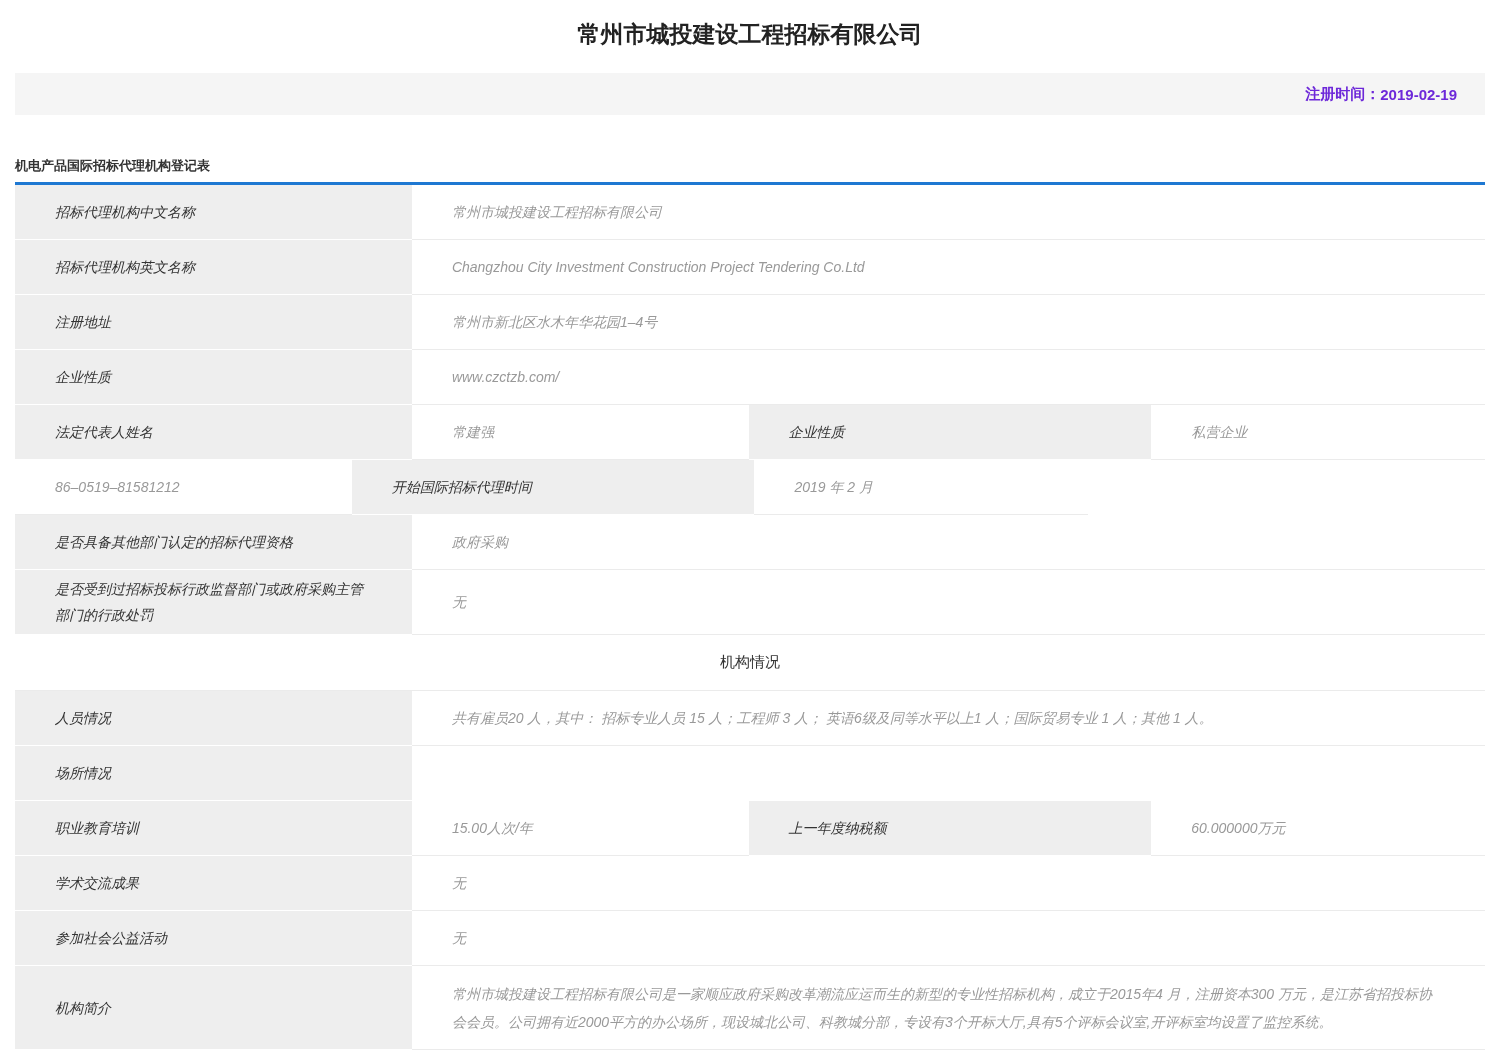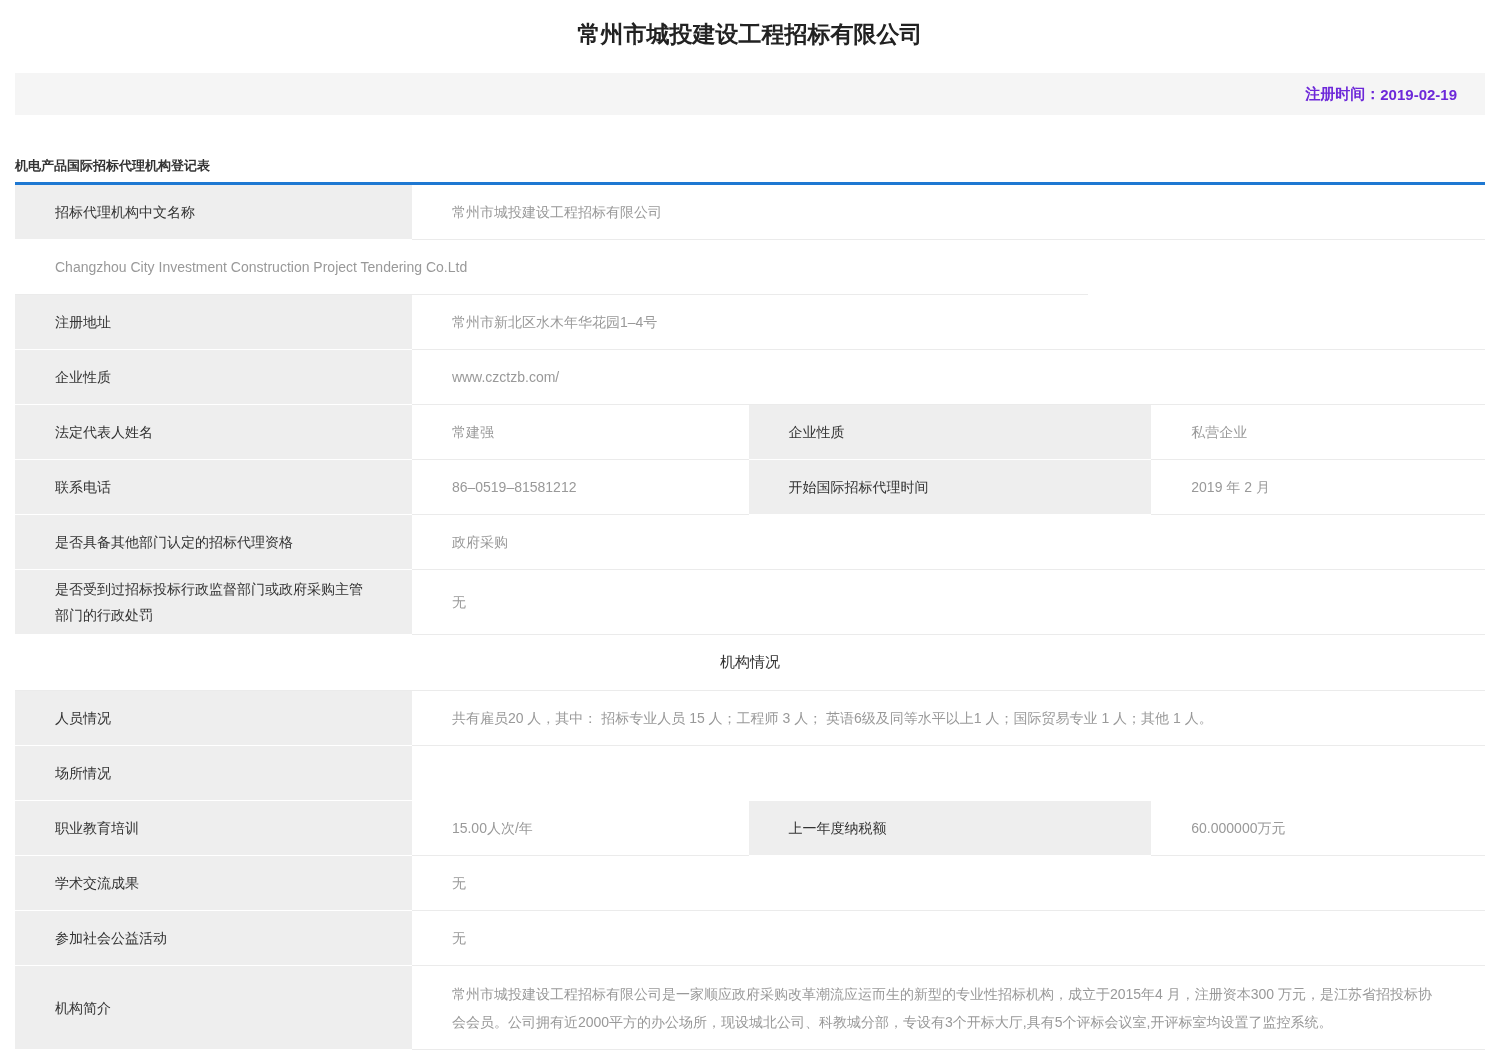--- a/index.html
+++ b/index.html
@@ -45,20 +45,21 @@
     border-top: 3px solid var(--accent-blue, #1e78d2);
   }
   .row { display: flex; min-height: 55px; }
   .cell {
     box-sizing: border-box;
     display: flex;
     align-items: center;
     padding: 6px 40px;
     font-size: 14px;
     line-height: 26px;
+    font-style: italic;
   }
   .cell.lab {
     background: var(--label-bg, #eeeeee);
     color: #333333;
     border-bottom: 1px solid #ffffff;
   }
   .cell.val {
     background: #ffffff;
     color: var(--value-text, #999999);
     border-bottom: 1px solid #ebebeb;
@@ -99,20 +100,21 @@
   <div class="section-title">机电产品国际招标代理机构登记表</div>
 
   <div class="reg-table">
 
     <div class="row">
       <div class="cell lab w-c1">招标代理机构中文名称</div>
       <div class="cell val w-rest">常州市城投建设工程招标有限公司</div>
     </div>
 
     <div class="row">
+      <div class="cell lab w-c1">招标代理机构英文名称</div>
       <div class="cell val w-rest">Changzhou City Investment Construction Project Tendering Co.Ltd</div>
     </div>
 
     <div class="row">
       <div class="cell lab w-c1">注册地址</div>
       <div class="cell val w-rest">常州市新北区水木年华花园1–4号</div>
     </div>
 
     <div class="row">
       <div class="cell lab w-c1">企业性质</div>
@@ -120,21 +122,20 @@
     </div>
 
     <div class="row">
       <div class="cell lab w-c1">法定代表人姓名</div>
       <div class="cell val w-c2">常建强</div>
       <div class="cell lab w-c3">企业性质</div>
       <div class="cell val w-c4">私营企业</div>
     </div>
 
     <div class="row">
-      <div class="cell lab w-c1">联系电话</div>
       <div class="cell val w-c2">86–0519–81581212</div>
       <div class="cell lab w-c3">开始国际招标代理时间</div>
       <div class="cell val w-c4">2019 年 2 月</div>
     </div>
 
     <div class="row">
       <div class="cell lab w-c1">是否具备其他部门认定的招标代理资格</div>
       <div class="cell val w-rest">政府采购</div>
     </div>
 

